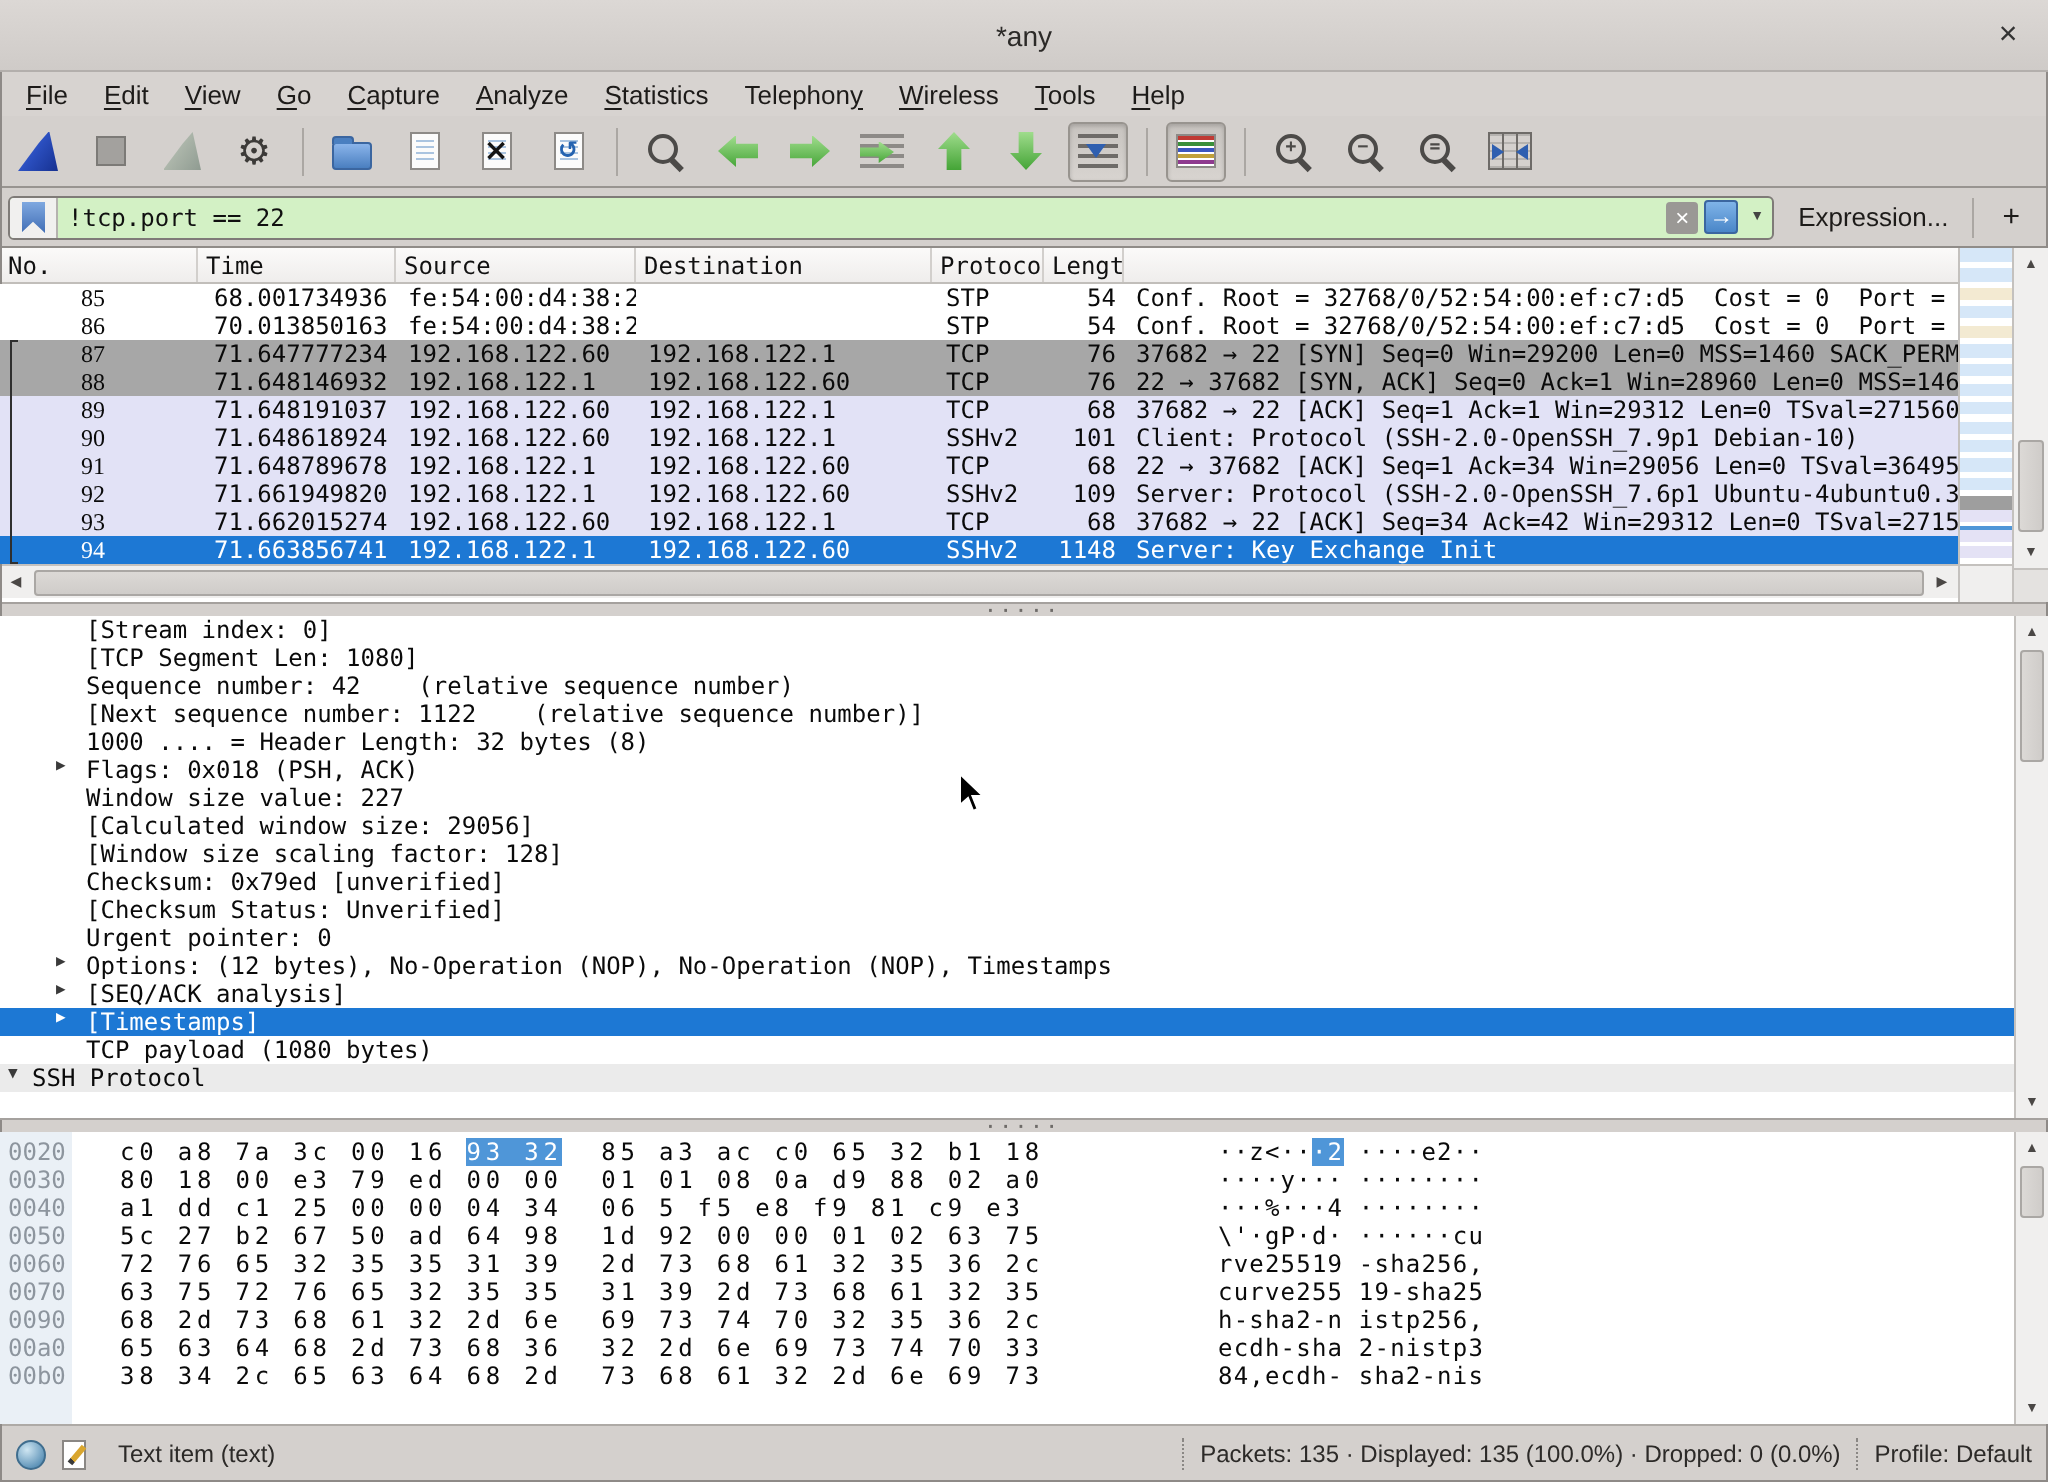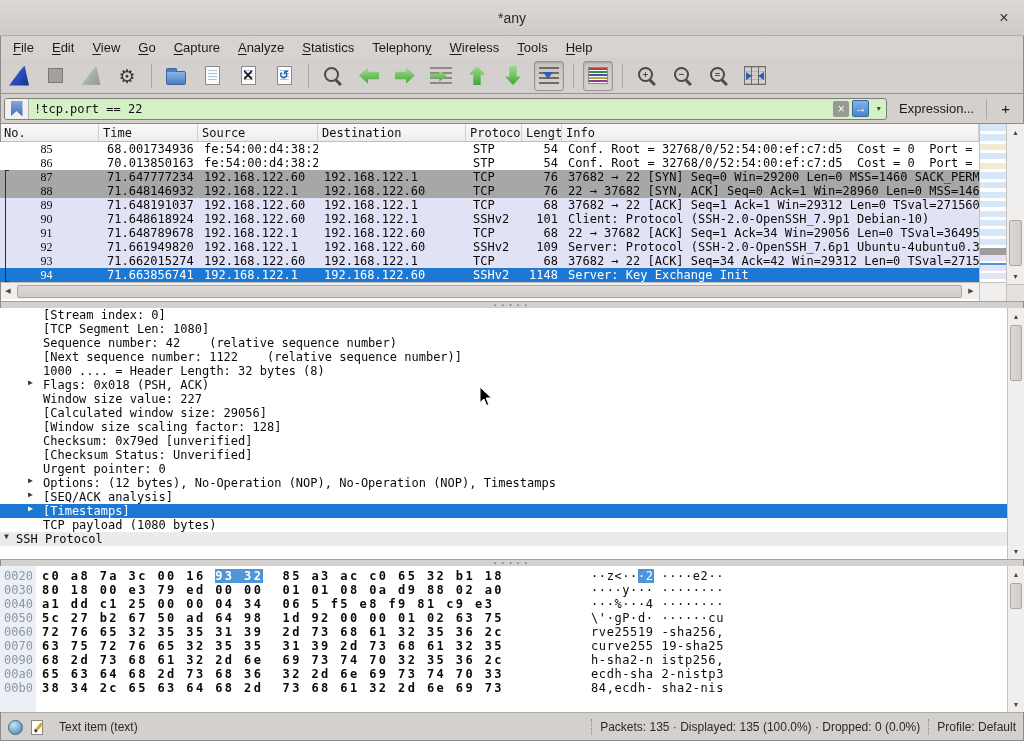--- a/index.html
+++ b/index.html
@@ -169,21 +169,21 @@
   .darr { position:absolute; top:0; font-size:8px; color:#3a3a3a; }
   .ind0 .darr { left:4px; } .ind1 .darr { left:28px; }
   .ind0 .dtext { margin-left:16px; } .ind1 .dtext { margin-left:43px; }
 
   
   .hexpane { height:146px; background:#fff; position:relative; overflow:hidden; }
   .hexpane::before { content:""; position:absolute; left:0; top:0; bottom:0; width:36px; background:#eaf0f6; }
   .hx-scrollwrap { position:absolute; inset:0 17px 0 0; overflow:hidden; padding-top:3px; }
   .hxrow { display:flex; line-height:14.1px; font:12px "DejaVu Sans Mono",monospace; white-space:pre; }
   .hx-off { width:36px; padding-left:4px; color:#8d959e; position:relative; }
-  .hx-hex { width:549px; margin-left:6px; letter-spacing:2.4px; color:#0a0a0a;font-weight:bold; }
+  .hx-hex { width:549px; margin-left:24px; letter-spacing:2.4px; color:#0a0a0a; }
   .hx-ascii { letter-spacing:0.6px; color:#0a0a0a; }
   .hl { background:#4f96d8; color:#fff; }
   .pane-sb { position:absolute; top:0; right:0; bottom:0; width:17px;
              background:#f0efee; border-left:1px solid #c4c1be; }
   .det-thumb { top:17px; height:56px; }
   .hex-thumb { top:17px; height:26px; }
 
   
   .statusbar { height:29px; background:#d4d0cd; border-top:1px solid #aeaaa6;
                display:flex; align-items:center; padding:0 8px; gap:8px; font-size:12px; color:#2c2a28; }
@@ -305,21 +305,20 @@
 
 <div class="list-region">
   <div class="list-main">
     <div class="list-header">
         <span class="hcell">No.</span>
         <span class="hcell">Time</span>
         <span class="hcell">Source</span>
         <span class="hcell">Destination</span>
         <span class="hcell">Protocol</span>
         <span class="hcell">Length</span>
-        <span class="hcell">Info</span>
       </div>
     <div class="list-rows">
         <div class="prow st-plain"><span class="pc pc-no">85</span><span class="pc pc-time">68.001734936</span><span class="pc pc-src">fe:54:00:d4:38:2a</span><span class="pc pc-dst"></span><span class="pc pc-proto">STP</span><span class="pc pc-len">54</span><span class="pc pc-info">Conf. Root = 32768/0/52:54:00:ef:c7:d5  Cost = 0  Port = 0x8001</span></div>
         <div class="prow st-plain"><span class="pc pc-no">86</span><span class="pc pc-time">70.013850163</span><span class="pc pc-src">fe:54:00:d4:38:2a</span><span class="pc pc-dst"></span><span class="pc pc-proto">STP</span><span class="pc pc-len">54</span><span class="pc pc-info">Conf. Root = 32768/0/52:54:00:ef:c7:d5  Cost = 0  Port = 0x8001</span></div>
         <div class="prow st-gray"><span class="brk brk-open"></span><span class="pc pc-no">87</span><span class="pc pc-time">71.647777234</span><span class="pc pc-src">192.168.122.60</span><span class="pc pc-dst">192.168.122.1</span><span class="pc pc-proto">TCP</span><span class="pc pc-len">76</span><span class="pc pc-info">37682 → 22 [SYN] Seq=0 Win=29200 Len=0 MSS=1460 SACK_PERM=1</span></div>
         <div class="prow st-gray"><span class="brk brk-mid"></span><span class="pc pc-no">88</span><span class="pc pc-time">71.648146932</span><span class="pc pc-src">192.168.122.1</span><span class="pc pc-dst">192.168.122.60</span><span class="pc pc-proto">TCP</span><span class="pc pc-len">76</span><span class="pc pc-info">22 → 37682 [SYN, ACK] Seq=0 Ack=1 Win=28960 Len=0 MSS=1460</span></div>
         <div class="prow st-lavender"><span class="brk brk-mid"></span><span class="pc pc-no">89</span><span class="pc pc-time">71.648191037</span><span class="pc pc-src">192.168.122.60</span><span class="pc pc-dst">192.168.122.1</span><span class="pc pc-proto">TCP</span><span class="pc pc-len">68</span><span class="pc pc-info">37682 → 22 [ACK] Seq=1 Ack=1 Win=29312 Len=0 TSval=2715606</span></div>
         <div class="prow st-lavender"><span class="brk brk-mid"></span><span class="pc pc-no">90</span><span class="pc pc-time">71.648618924</span><span class="pc pc-src">192.168.122.60</span><span class="pc pc-dst">192.168.122.1</span><span class="pc pc-proto">SSHv2</span><span class="pc pc-len">101</span><span class="pc pc-info">Client: Protocol (SSH-2.0-OpenSSH_7.9p1 Debian-10)</span></div>
         <div class="prow st-lavender"><span class="brk brk-mid"></span><span class="pc pc-no">91</span><span class="pc pc-time">71.648789678</span><span class="pc pc-src">192.168.122.1</span><span class="pc pc-dst">192.168.122.60</span><span class="pc pc-proto">TCP</span><span class="pc pc-len">68</span><span class="pc pc-info">22 → 37682 [ACK] Seq=1 Ack=34 Win=29056 Len=0 TSval=364959</span></div>
         <div class="prow st-lavender"><span class="brk brk-mid"></span><span class="pc pc-no">92</span><span class="pc pc-time">71.661949820</span><span class="pc pc-src">192.168.122.1</span><span class="pc pc-dst">192.168.122.60</span><span class="pc pc-proto">SSHv2</span><span class="pc pc-len">109</span><span class="pc pc-info">Server: Protocol (SSH-2.0-OpenSSH_7.6p1 Ubuntu-4ubuntu0.3)</span></div>

